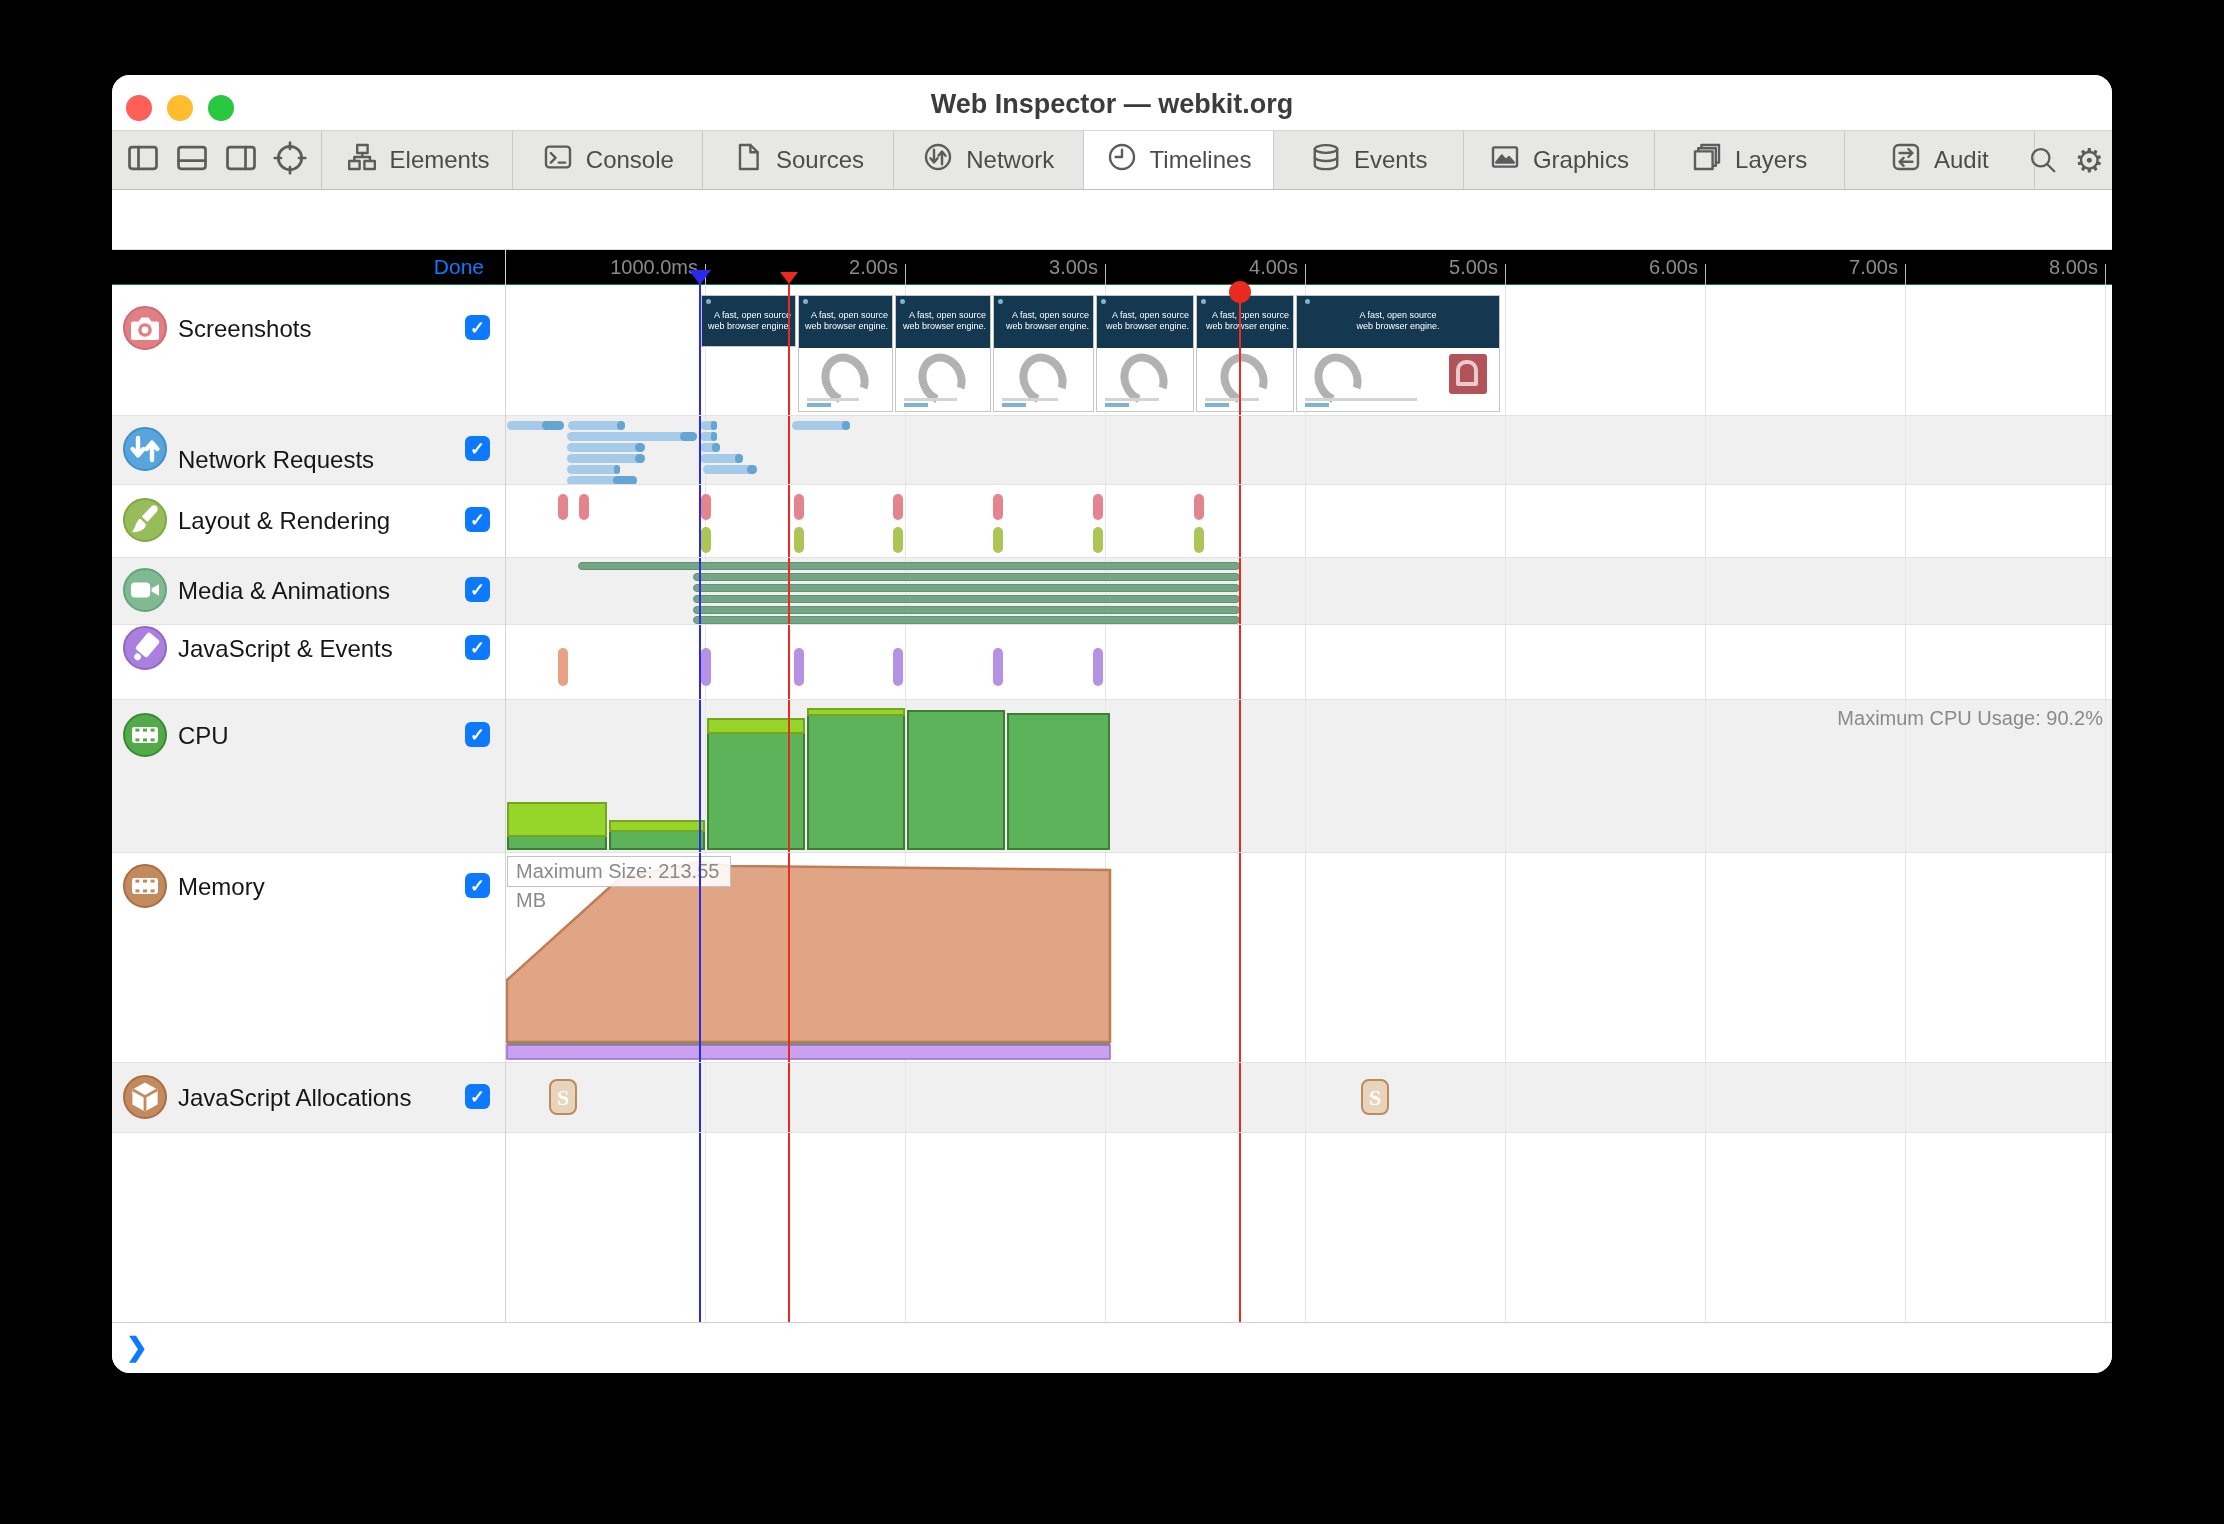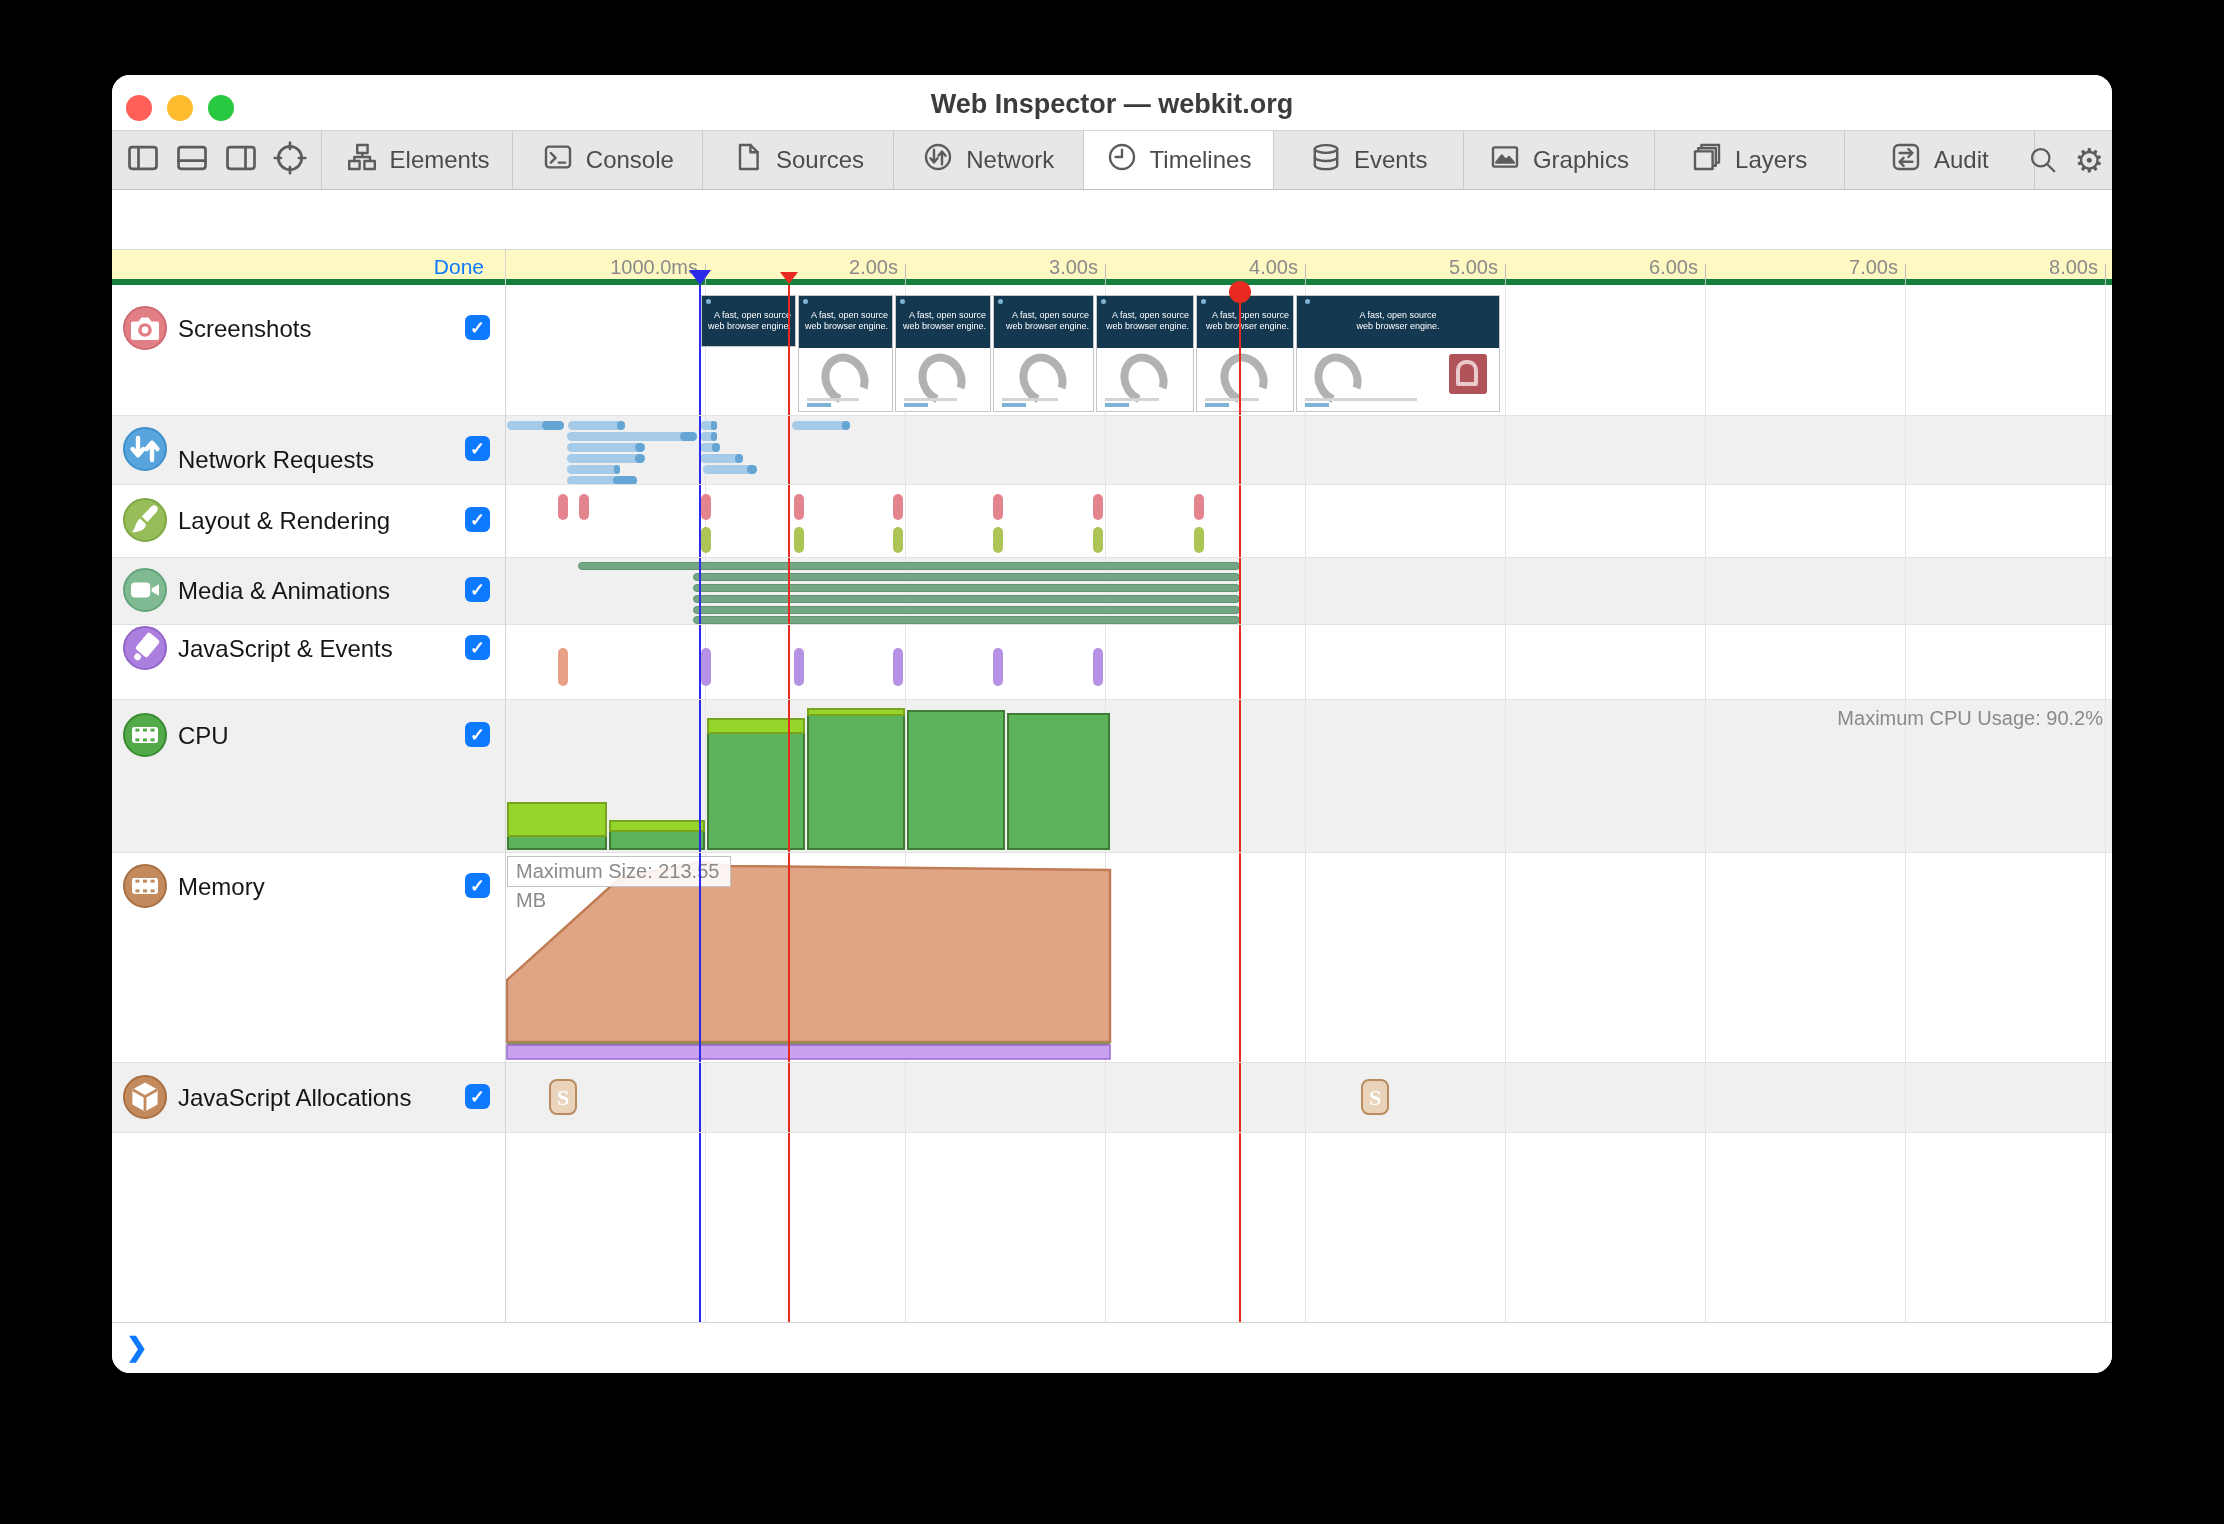--- a/index.html
+++ b/index.html
@@ -22,21 +22,21 @@
   .navbar { position:absolute; left:0; top:115px; width:100%; height:60px; background:#fff; border-bottom:1px solid #d9d9d9; }
   .navbar > * { position:absolute; }
   .recdot { left:14px; top:132px; width:26px; height:26px; border-radius:50%; }
   .pill { left:56px; top:126px; width:96px; height:37px; border-radius:8px; color:#fff; font-size:21px; display:flex; align-items:center; justify-content:center; }
   .navtext { top:134px; font-size:22px; color:#333; }
   .navchev { top:128px; font-size:27px; color:#555; font-weight:bold; }
   .bcsep { top:130px; font-size:25px; color:#b8b8b8; }
   .checkbox { width:25px; height:25px; border-radius:6px; color:#fff; font-size:18px; font-weight:bold; display:flex; align-items:center; justify-content:center; }
   .vdiv { top:129px; width:1px; height:33px; background:#d8d8d8; }
   
-  .rulerrow { position:absolute; left:0; top:175px; width:100%; height:35px; background:#fef9c3; border-bottom:6px solid #15803d; }
+  .rulerrow { position:absolute; left:0; top:175px; width:100%; height:35px; background:#000000; border-bottom:1px solid #15803d; }
   .done { position:absolute; left:240px; top:5px; width:132px; text-align:right; font-size:21px; color:#0c79fe; }
   .rtick { position:absolute; top:14px; width:1px; height:21px; background:#bdbdbd; }
   .rlabel { position:absolute; top:6px; font-size:20px; color:#8b8b8b; transform:translateX(-100%); }
   .tri { position:absolute; width:0; height:0; }
   .playhead { position:absolute; width:22px; height:22px; border-radius:50%; z-index:30; }
   
   #content { position:absolute; left:0; top:210px; width:2000px; height:1037px; background:#fff; }
   .stripe { position:absolute; left:0; width:2000px; }
   .rowsep { position:absolute; left:0; width:2000px; height:1px; background:#e2e2e2; z-index:3; }
   #sidebar { position:absolute; left:0; top:0; width:393px; height:1037px; z-index:4; }

